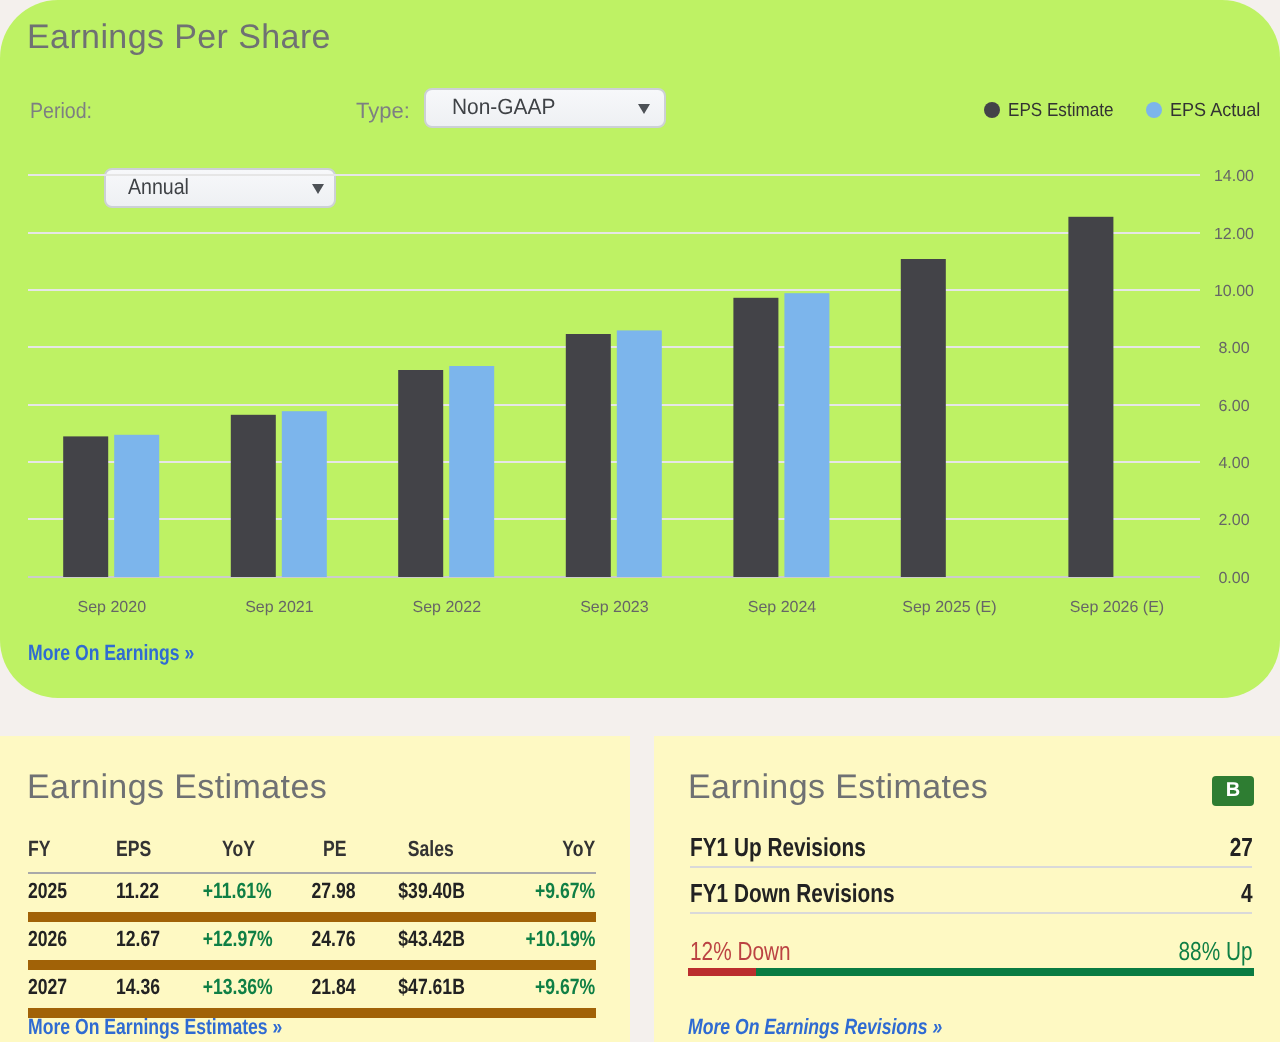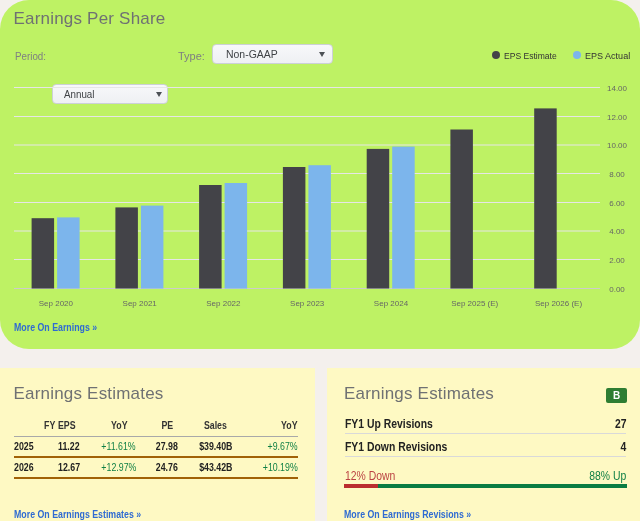--- a/index.html
+++ b/index.html
@@ -17,33 +17,33 @@
 .leg { position:absolute; font-size:9.5px; color:#333; top:50px; }
 .dot { position:absolute; width:8px; height:8px; border-radius:50%; top:51px; }
 #morelink1 { position:absolute; left:13.5px; top:317px; }
 .mlink { font-size:11px; font-weight:bold; color:#2f6bd2; }
 .panel { position:absolute; top:368px; background:#fef9c3; height:200px; }
 #pleft { left:0; width:315px; }
 #pright { left:327px; width:313px; }
 .ptitle { position:absolute; top:16px; font-size:17px; color:#6f7173; letter-spacing:0.2px; }
 table { border-collapse:collapse; table-layout:fixed; position:absolute; left:14px; top:50px; width:284px; font-size:11px; }
 th { font-weight:bold; color:#333; border-bottom:1px solid #a9a9a9; padding:2px 0 5px 0; line-height:11px; }
-td { border-bottom:2px solid #a16207; padding:4px 0 4px 0; color:#222; line-height:11px; }
+td { border-bottom:5px solid #a16207; padding:4px 0 4px 0; color:#222; line-height:11px; }
 .c { text-align:center; } .r { text-align:right; } .l { text-align:left; }
-.g { color:#0f7f45; font-weight:normal; }
+.g { color:#0f7f45; font-weight:bold; }
 .b { font-weight:bold; }
 #morelink2 { position:absolute; left:13.5px; top:136px;text-align:center; }
 #badge { position:absolute; left:279px; top:20px; width:21px; height:15px; background:#2e7d32; border-radius:2px; color:#fff; font-size:10px; font-weight:bold; text-align:center; line-height:15px; }
 .rrow { position:absolute; left:18px; width:281px; font-size:13px; line-height:11px; }
 .rrow .name { font-weight:bold; color:#222; }
 .rrow .val { position:absolute; right:0; top:0; font-weight:bold; color:#222; }
 .rsep { position:absolute; left:18px; width:281px; border-bottom:1px solid #d9d9d9; }
 #pbar { position:absolute; left:17px; top:116px; width:283px; height:4px; background:#0a7c42; }
 #pbar .red { position:absolute; left:0; top:0; width:12%; height:4px; background:#bb2e2e; }
-#morelink3 { position:absolute; left:17px; top:136px; }
+#morelink3 { position:absolute; left:17px; top:136px;font-style:italic; }
 .red-t { color:#bb4343; }
 .grn-t { position:absolute; right:0; top:0; color:#0f7f45;text-decoration:underline; }
 </style>
 </head>
 <body>
 <div id="top">
   <div id="title">Earnings Per Share</div>
   <div class="lbl" style="left:14.5px;"><span class="cx s9">Period:</span></div>
   <div class="dd" style="left:52px; width:116px;margin-top:40px;">
       <span class="txt" style="left:11px;">Annual</span>
@@ -105,21 +105,21 @@
       <text x="617" y="213.5">0.00</text>
     </g>
   </svg>
   <div id="morelink1"><span class="mlink cx">More On Earnings »</span></div>
 </div>
 <div class="panel" id="pleft">
   <div class="ptitle" style="left:13.5px;">Earnings Estimates</div>
   <table>
     <tbody>
         <tr>
-          <th class="l" style="width:44.3px;text-align:right;"><span class="cx">FY</span></th>
+          <th class="l" style="width:44.3px;"><span class="cx">FY</span></th>
           <th class="l" style="width:36.7px;margin-top:32px;"><span class="cx">EPS</span></th>
           <th class="c" style="width:47.8px;"><span class="cx oc">YoY</span></th>
           <th class="c" style="width:48.4px;"><span class="cx oc">PE</span></th>
           <th class="c" style="width:49px;"><span class="cx oc">Sales</span></th>
           <th class="r"><span class="cx or">YoY</span></th>
         </tr>
     <tr>
           <td class="l b"><span class="cx">2025</span></td>
           <td class="l b"><span class="cx">11.22</span></td>
           <td class="c g"><span class="cx oc">+11.61%</span></td>
@@ -128,20 +128,28 @@
           <td class="r g"><span class="cx or">+9.67%</span></td>
         </tr>
     <tr>
           <td class="l b"><span class="cx">2026</span></td>
           <td class="l b"><span class="cx">12.67</span></td>
           <td class="c g"><span class="cx oc">+12.97%</span></td>
           <td class="c b"><span class="cx oc">24.76</span></td>
           <td class="c b"><span class="cx oc">$43.42B</span></td>
           <td class="r g"><span class="cx or">+10.19%</span></td>
         </tr>
+    <tr>
+          <td class="l b"><span class="cx">2027</span></td>
+          <td class="l b"><span class="cx">14.36</span></td>
+          <td class="c g"><span class="cx oc">+13.36%</span></td>
+          <td class="c b"><span class="cx oc">21.84</span></td>
+          <td class="c b"><span class="cx oc">$47.61B</span></td>
+          <td class="r g"><span class="cx or">+9.67%</span></td>
+        </tr>
   </tbody>
     </table>
   <div id="morelink2"><span class="mlink cx">More On Earnings Estimates »</span></div>
 </div>
 <div class="panel" id="pright">
   <div class="ptitle" style="left:17px;">Earnings Estimates</div>
   <div id="badge">B</div>
   <div class="rrow" style="top:49.5px;"><span class="name cx">FY1 Up Revisions</span><span class="val"><span class="cx or">27</span></span></div>
   <div class="rsep" style="top:65px;"></div>
   <div class="rrow" style="top:72.5px;"><span class="name cx">FY1 Down Revisions</span><span class="val"><span class="cx or">4</span></span></div>

